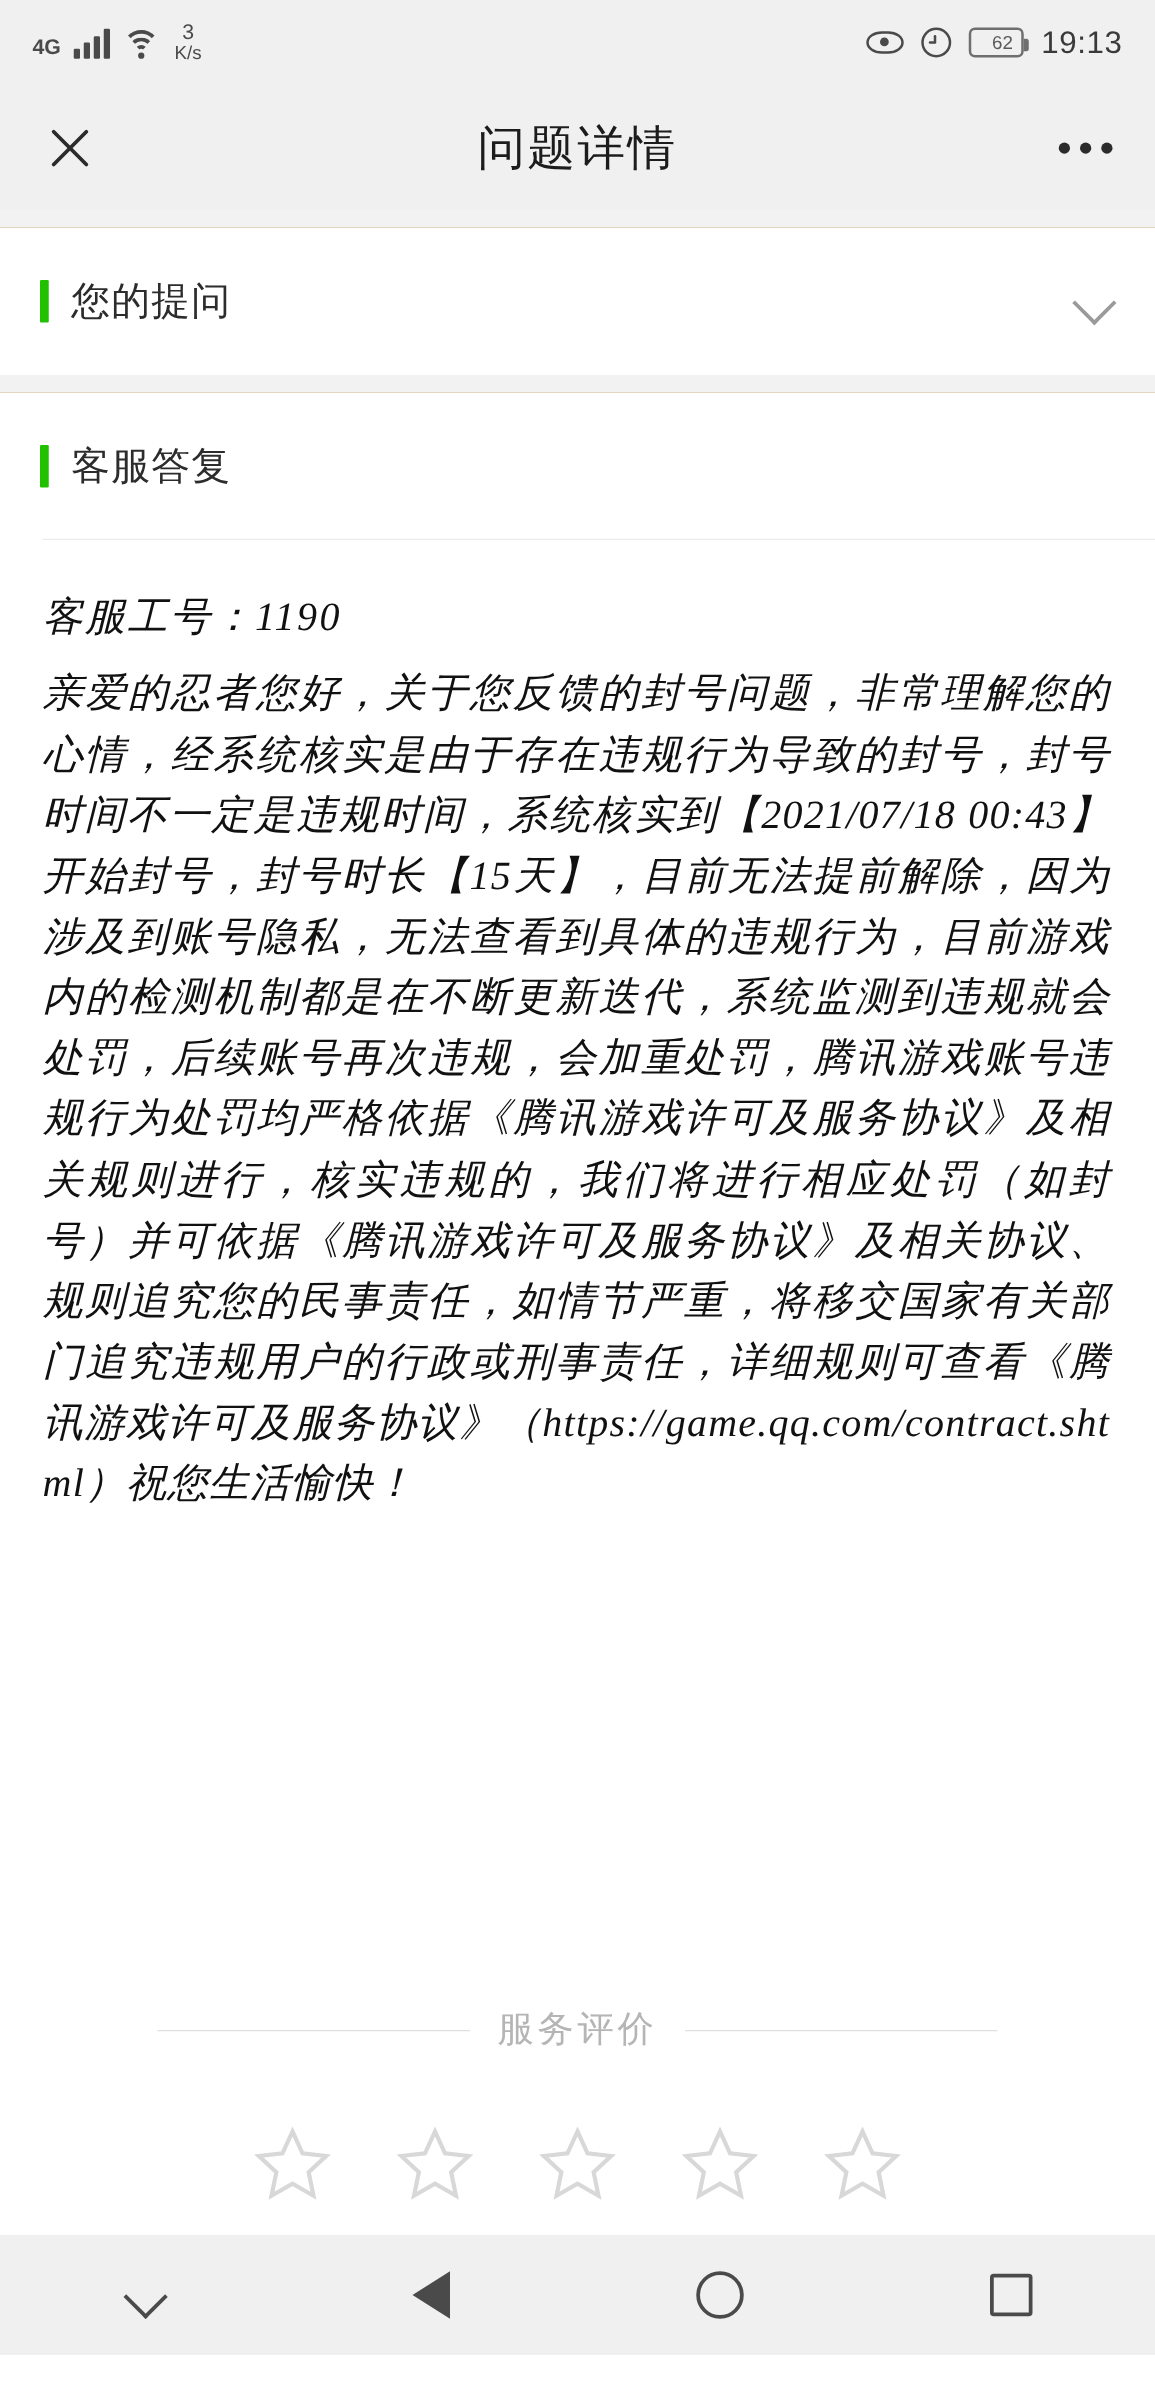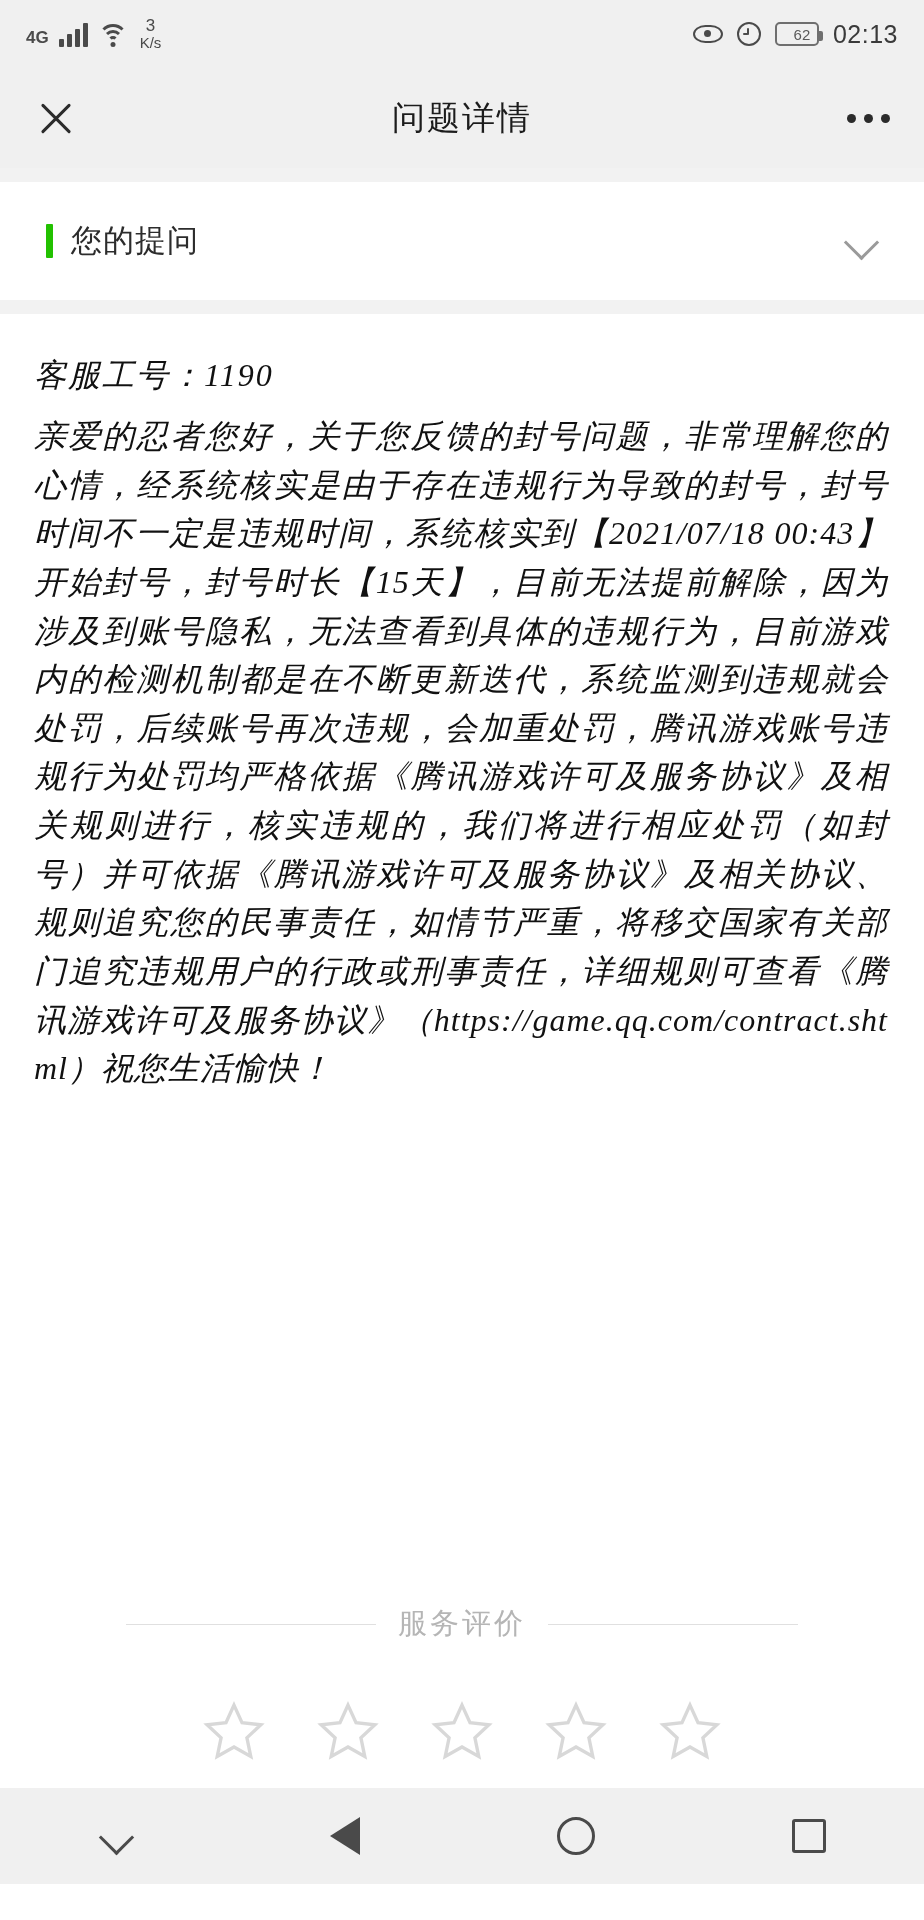--- a/index.html
+++ b/index.html
@@ -114,38 +114,38 @@
     width: 44px; height: 44px; position: relative; cursor: pointer;
   }
   .close-x::before, .close-x::after {
     content: ""; position: absolute; left: 2px; top: 21px;
     width: 40px; height: 3px; background: #2b2b2b; border-radius: 2px;
   }
   .close-x::before { transform: rotate(45deg); }
   .close-x::after { transform: rotate(-45deg); }
   .title-text {
     position: absolute; left: 0; right: 0; text-align: center;
-    font-size: 33px; color: #1c1c1c; font-weight: 500;
+    font-size: 38px; color: #1c1c1c; font-weight: 500;
     letter-spacing: 2px;
   }
   .more-dots {
     margin-left: auto; display: flex; gap: 8px; align-items: center;
     z-index: 2; cursor: pointer;
   }
   .more-dots i { width: 9px; height: 9px; background: #2b2b2b; border-radius: 50%; display: block; }
 
   
   .section-gap { height: 14px; background: #f2f2f2; flex: none; }
 
   .section-head {
     background: #ffffff;
     height: 118px;
     display: flex;
     align-items: center;
-    padding: 0 46px;
+    padding: 0 32px;
     flex: none;
     position: relative;
   }
   .green-bar {
     width: 7px; height: 34px; background: #22c100; border-radius: 1px;
     margin-right: 18px; flex: none;
   }
   .section-title {
     font-size: 31px; color: #2c2c2c; letter-spacing: 1px;
   }
@@ -256,21 +256,21 @@
         <b>3</b>
         <em style="font-style:normal">K/s</em>
       </span>
     </div>
     <div class="sb-right">
       <span class="eye"></span>
       <span class="clock-ico"></span>
       <span class="battery">
         <span>62</span>
       </span>
-      <span class="sb-time">02:13</span>
+      <span class="sb-time">19:13</span>
     </div>
   </div>
 
   <div class="titlebar">
     <div class="close-x"></div>
     <div class="title-text">问题详情</div>
     <div class="more-dots">
         <i></i>
         <i></i>
         <i></i>
@@ -280,20 +280,25 @@
   <div class="section-gap"></div>
 
   <div class="section-head">
     <span class="green-bar"></span>
     <span class="section-title">您的提问</span>
     <span class="chevron"></span>
   </div>
 
   <div class="section-gap"></div>
 
+  <div class="section-head">
+    <span class="green-bar"></span>
+    <span class="section-title">客服答复</span>
+    <span class="divider-line"></span>
+  </div>
 
   <div class="answer-body">
     <div class="agent-line">
       <span>客服工号：</span><span>1190</span>
     </div>
     <div class="answer-text">亲爱的忍者您好，关于您反馈的封号问题，非常理解您的心情，经系统核实是由于存在违规行为导致的封号，封号时间不一定是违规时间，系统核实到【2021/07/18 00:43】开始封号，封号时长【15天】，目前无法提前解除，因为涉及到账号隐私，无法查看到具体的违规行为，目前游戏内的检测机制都是在不断更新迭代，系统监测到违规就会处罚，后续账号再次违规，会加重处罚，腾讯游戏账号违规行为处罚均严格依据《腾讯游戏许可及服务协议》及相关规则进行，核实违规的，我们将进行相应处罚（如封号）并可依据《腾讯游戏许可及服务协议》及相关协议、规则追究您的民事责任，如情节严重，将移交国家有关部门追究违规用户的行政或刑事责任，详细规则可查看《腾讯游戏许可及服务协议》（https://game.qq.com/contract.shtml）祝您生活愉快！</div>
   </div>
 
   <div class="rating-wrap">
     <div class="rating-label">

